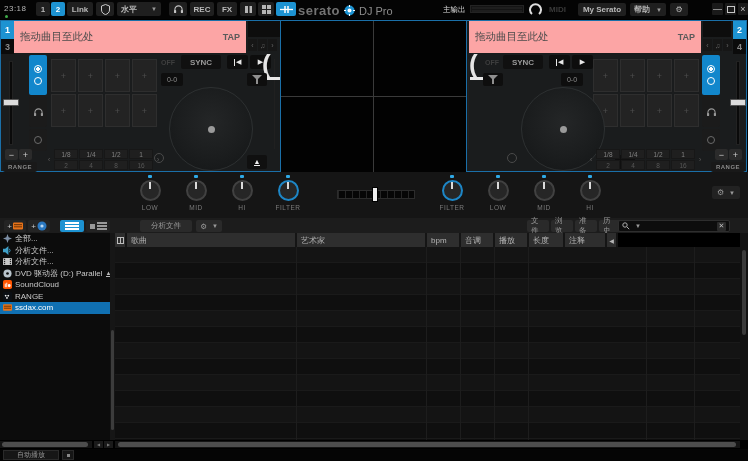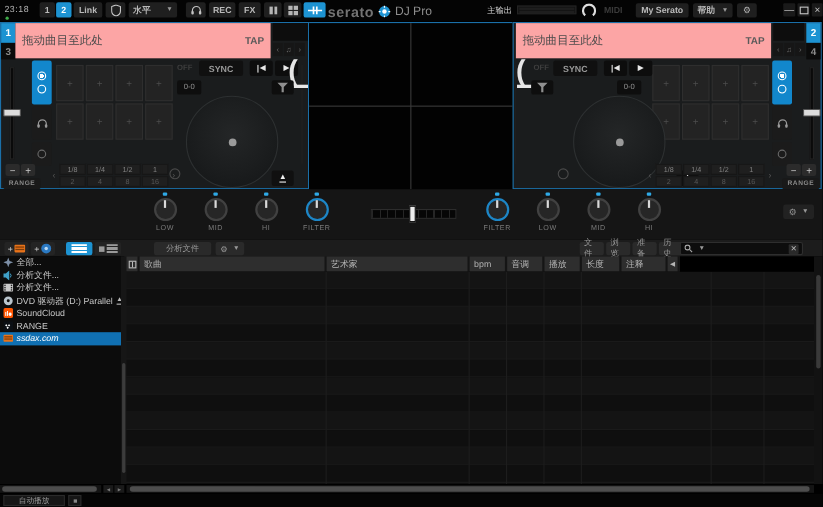--- a/index.html
+++ b/index.html
@@ -102,21 +102,21 @@
   .hcell{background:#2e2e2e;border-right:2px solid #151515;color:#b5b5b5;font-size:8px;display:flex;align-items:center;padding-left:4px;box-sizing:border-box;white-space:nowrap;overflow:hidden;}
   #artglyph{width:7px;height:7px;border:1px solid #bbb;box-sizing:border-box;background:linear-gradient(90deg,transparent 45%,#bbb 45% 55%,transparent 55%);}
   #tablebody{left:113px;top:247px;width:627px;height:193px;background:#0e0e0e;overflow:hidden;}
   .trow{height:16px;box-sizing:border-box;border-bottom:1px solid #1a1a1a;}
   .trow.a{background:#141414;} .trow.b{background:#0f0f0f;}
   .colsep{position:absolute;top:0;width:1px;height:100%;background:#1d1d1d;}
 
   
   #sidebar{left:0;top:233px;width:110px;height:207px;background:#0c0c0c;overflow:hidden;}
   .sbitem{height:11.5px;display:flex;align-items:center;gap:3px;padding-left:3px;font-size:8px;color:#c8c8c8;white-space:nowrap;}
-  .sbitem.sel{background:#1070b2;color:#fff;font-style:italic;}
+  .sbitem.sel{background:#1070b2;color:#fff;}
   .sbeject{margin-left:auto;margin-right:2px;color:#bbb;font-size:6px;border-bottom:1px solid #bbb;line-height:1;}
   #midscroll{left:110px;top:233px;width:5px;height:207px;background:#161616;}
   #midthumb{left:111px;top:330px;width:3px;height:100px;background:#3c3c3c;border-radius:2px;}
   #rightscroll{left:740px;top:233px;width:8px;height:207px;background:#121212;}
   #rightthumb{left:742px;top:250px;width:4px;height:85px;background:#3a3a3a;border-radius:2px;}
 
   
   #hscroll-l{left:0;top:441px;width:92px;height:7px;background:#141414;}
   #hthumb-l{left:2px;top:442px;width:86px;height:5px;background:#4d4d4d;border-radius:3px;}
   .scrollarr{position:absolute;top:441px;width:9px;height:7px;background:#1a1a1a;color:#777;font-size:4px;display:flex;align-items:center;justify-content:center;}

